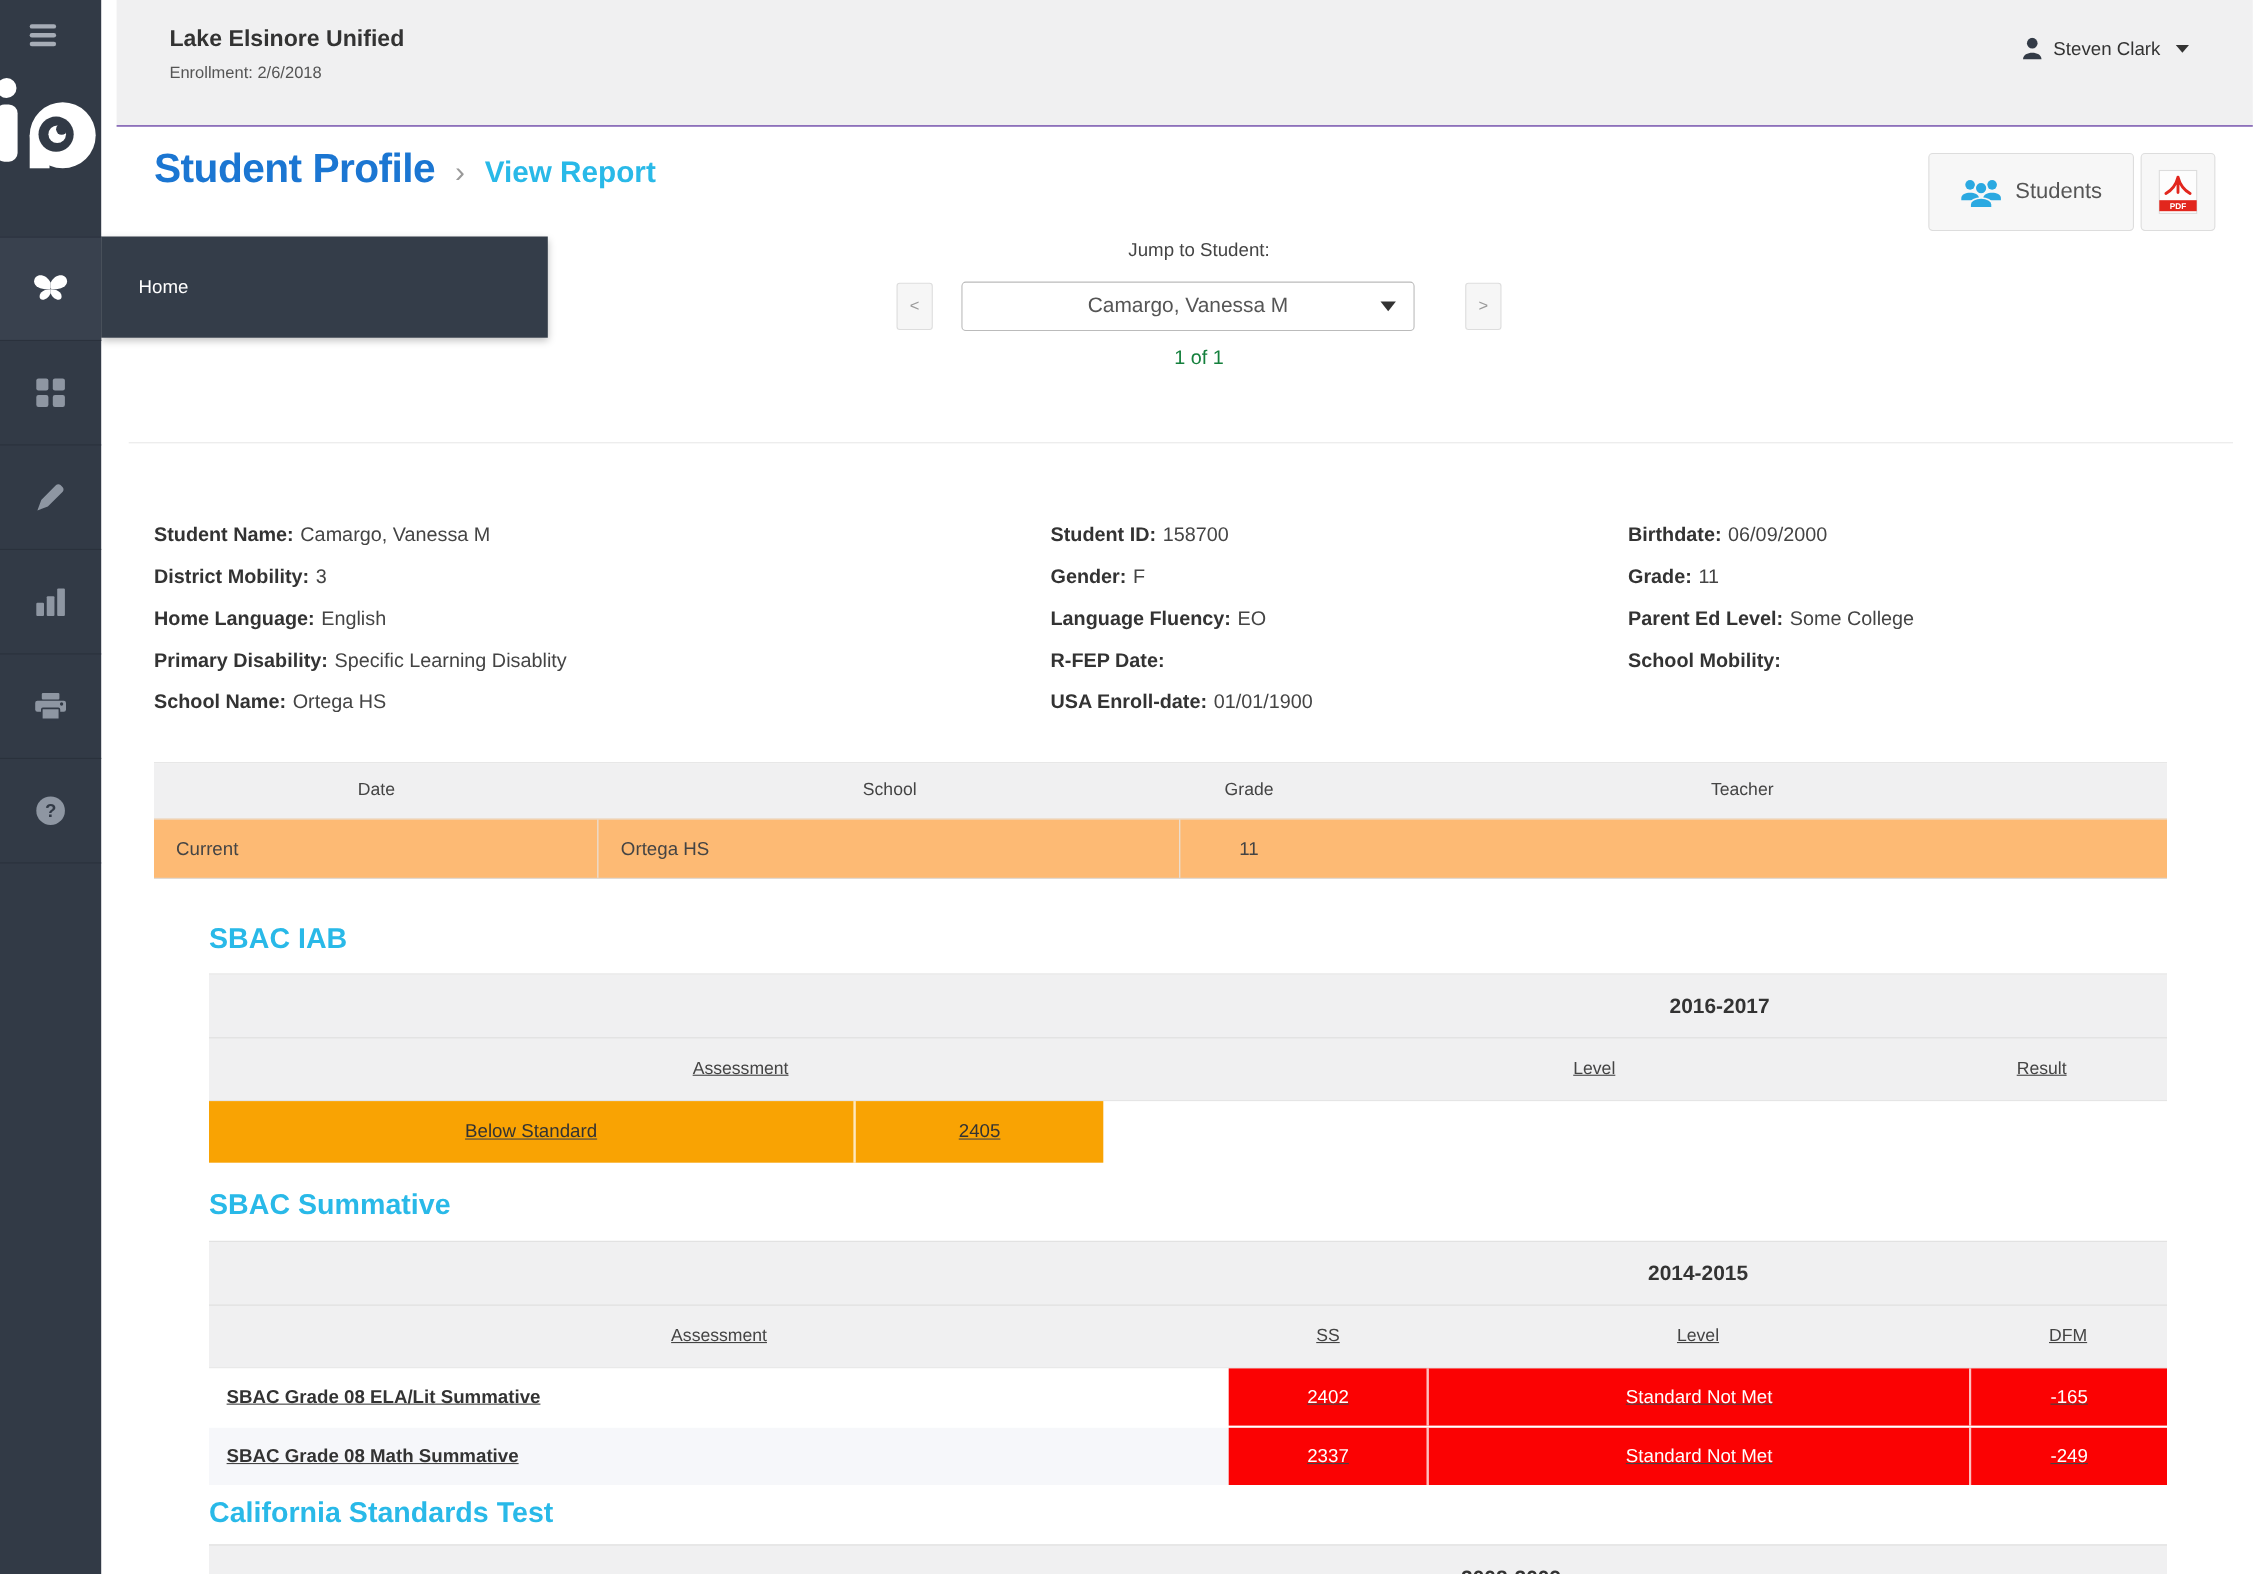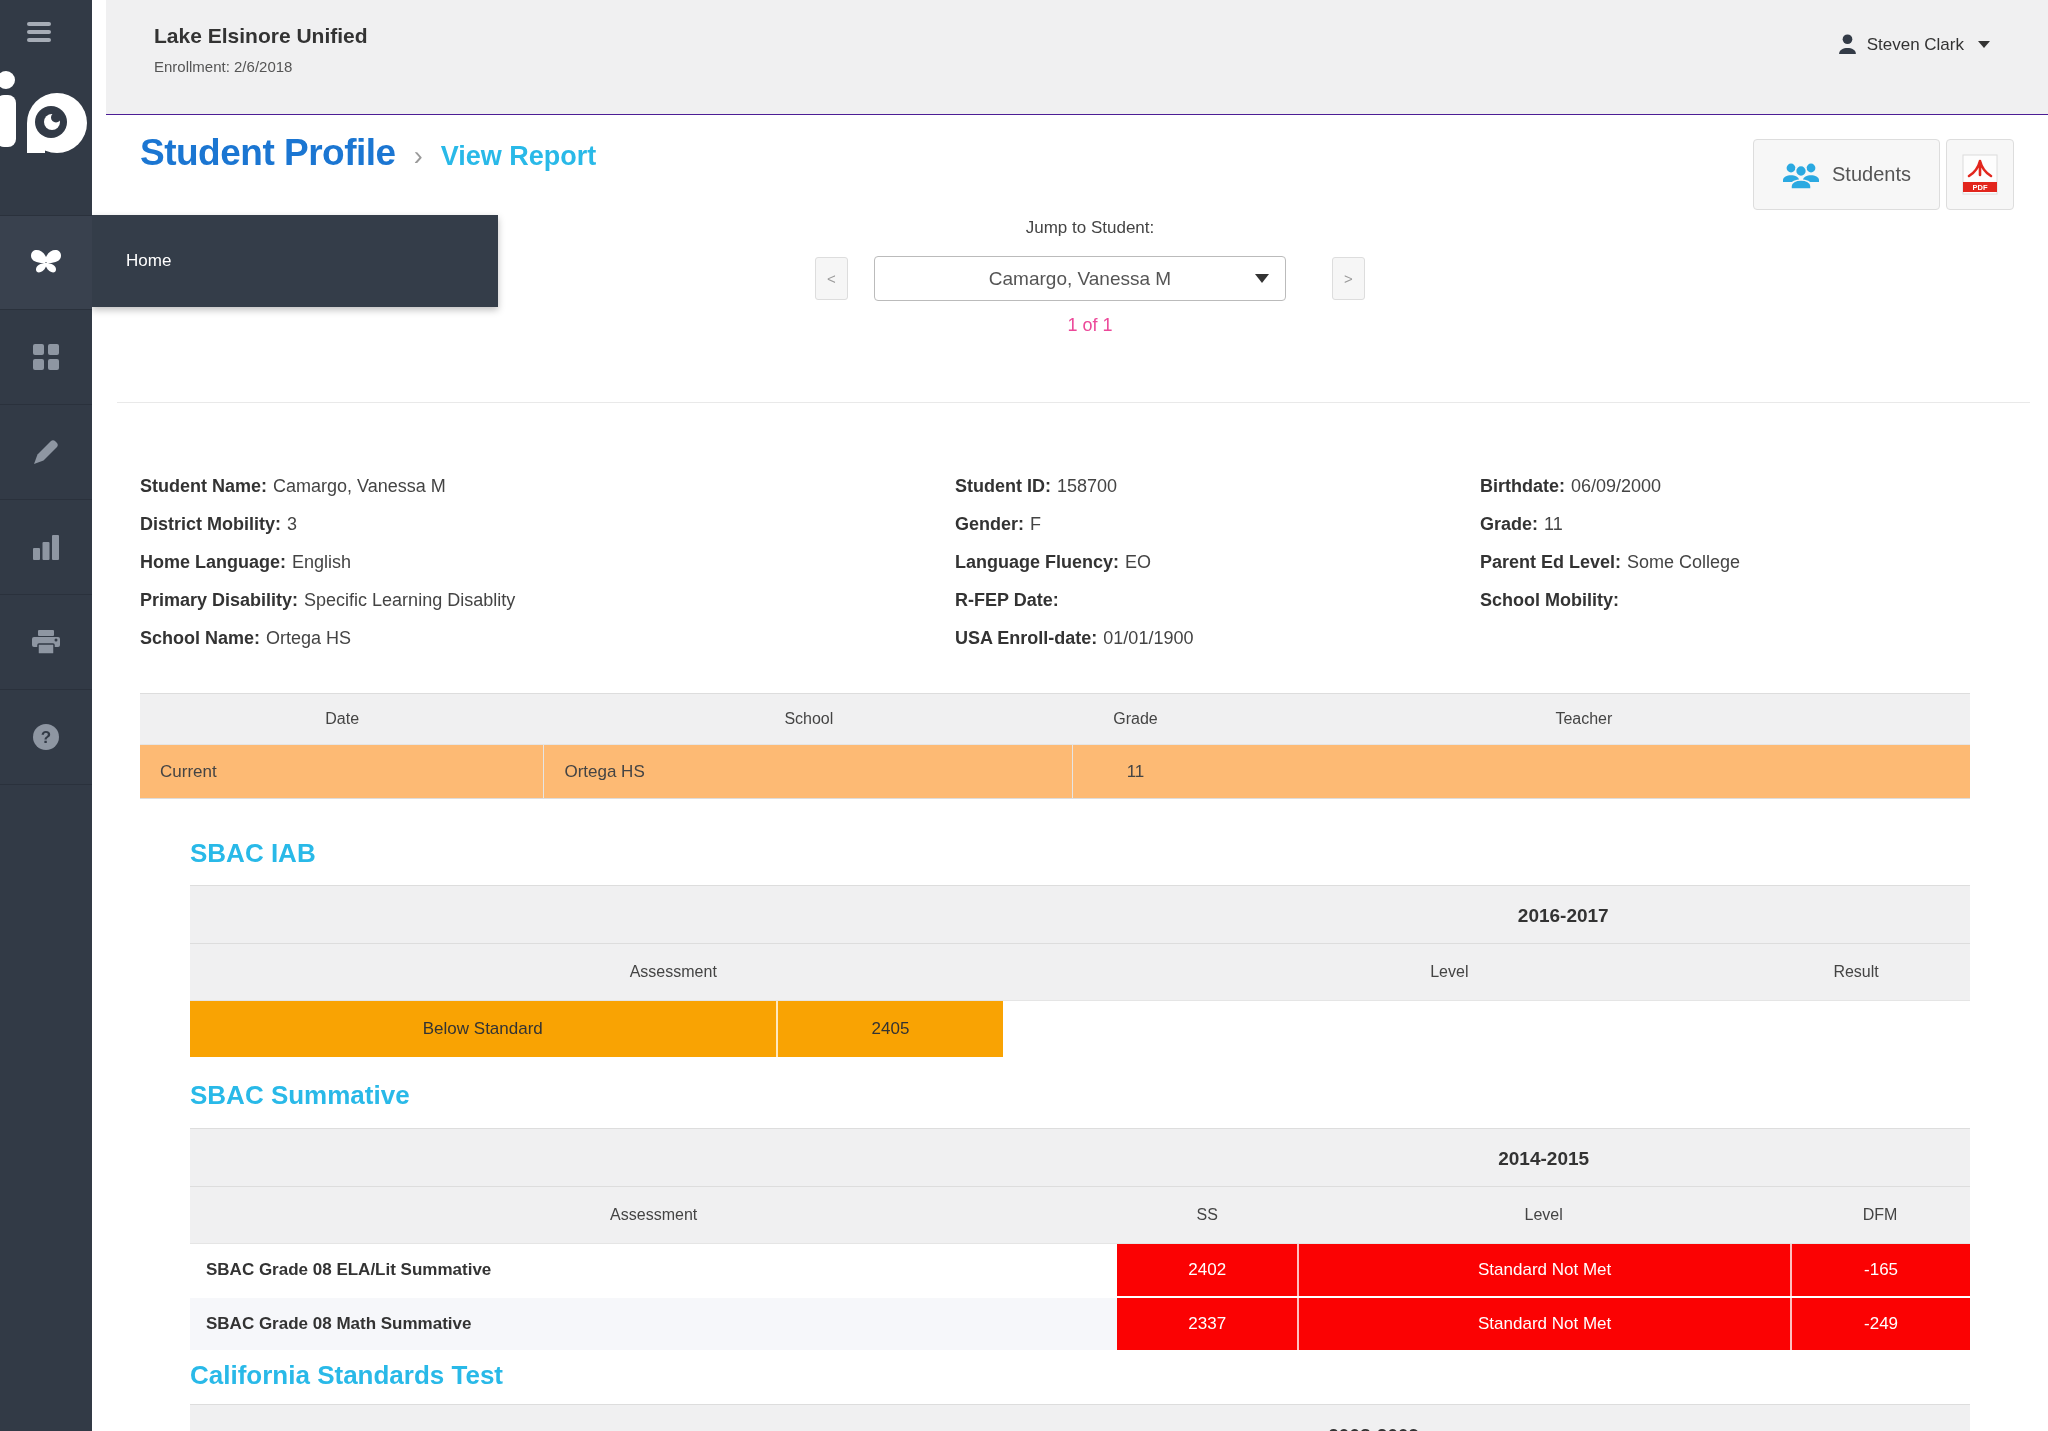--- a/index.html
+++ b/index.html
@@ -50,21 +50,21 @@
   .jump-label { font-size:17px; color:#444; }
   .jump-controls { margin-top:18px; display:flex; align-items:center; justify-content:center; }
   .pager { width:33px; height:43px; background:#F6F6F6; border:1px solid #DDD; border-radius:3px;
            color:#9B9B9B; font-size:15px; display:flex; align-items:center; justify-content:center; cursor:pointer; }
   .stu-select { width:412px; height:45px; background:#fff; border:1px solid #BBB; border-radius:4px;
                 margin:0 26px 0 26px; position:relative; display:flex; align-items:center;
                 justify-content:center; font-size:19px; color:#555; cursor:pointer; }
   .stu-select .sel-caret { position:absolute; right:16px; top:17px; width:0; height:0;
                 border-left:7px solid transparent; border-right:7px solid transparent; border-top:9px solid #333; }
   .pager.next { margin-left:20px; }
-  .jump-count { margin-top:14px; font-size:18px; color:#ec4899; }
+  .jump-count { margin-top:14px; font-size:18px; color:#15803d; }
 
   .hdivider { position:absolute; left:117px; top:402px; width:1913px; height:1px; background:#E9E9E9; }
 
   
   .info-col { position:absolute; top:467px; font-size:18px; }
   .info-col .row { height:38px; line-height:38px; white-space:nowrap; }
   .info-col .lbl { font-weight:bold; color:#333; }
   .info-col .val { color:#444; margin-left:6px; }
   .col1 { left:140px; } .col2 { left:955px; } .col3 { left:1480px; }
 
@@ -74,21 +74,21 @@
   .enr-head div { text-align:center; }
   .enr-row { display:flex; height:55px; align-items:center; font-size:17px; color:#444;
              border-top:1px solid #E5E5E5; border-bottom:1px solid #DDD; background:#fdba74; }
   .enr-row div { height:100%; display:flex; align-items:center; border-right:1px solid #E5E5E5; padding-left:20px; }
   .enr-row div:last-child { border-right:none; }
   .ec1 { width:22.1%; } .ec2 { width:28.9%; } .ec3 { width:6.8%; } .ec4 { width:42.2%; }
   .enr-row .ec3 { justify-content:center; padding-left:0; }
 
   
   .section-title { position:absolute; left:190px; font-size:26px; font-weight:bold; color:#29B9E8; }
-  .sec-table { position:absolute; left:190px; width:1780px; border-top:1px solid #DDD; }
+  .sec-table { position:absolute; left:190px; width:1780px; border-top:1px solid #DDD;text-decoration:underline; }
   .year-row { background:#F0F0F1; border-bottom:1px solid #DDD; position:relative; }
   .year-row .year { position:absolute; font-weight:bold; font-size:19px; color:#333; text-align:center; }
   .head-row { background:#F0F0F1; display:flex; align-items:center; font-size:16px; color:#444; }
   .head-row div { text-align:center; }
   .data-row { display:flex; border-bottom:2px solid #fff; }
   .data-row .assess { display:flex; align-items:center; padding-left:16px; font-weight:bold;
                       font-size:17px; color:#333; background:#fff; }
   .data-row .cell { display:flex; align-items:center; justify-content:center; font-size:17px; }
   .cell + .cell { border-left:2px solid rgba(255,255,255,0.75); }
   .stripe .assess { background:#F6F7FA; }

